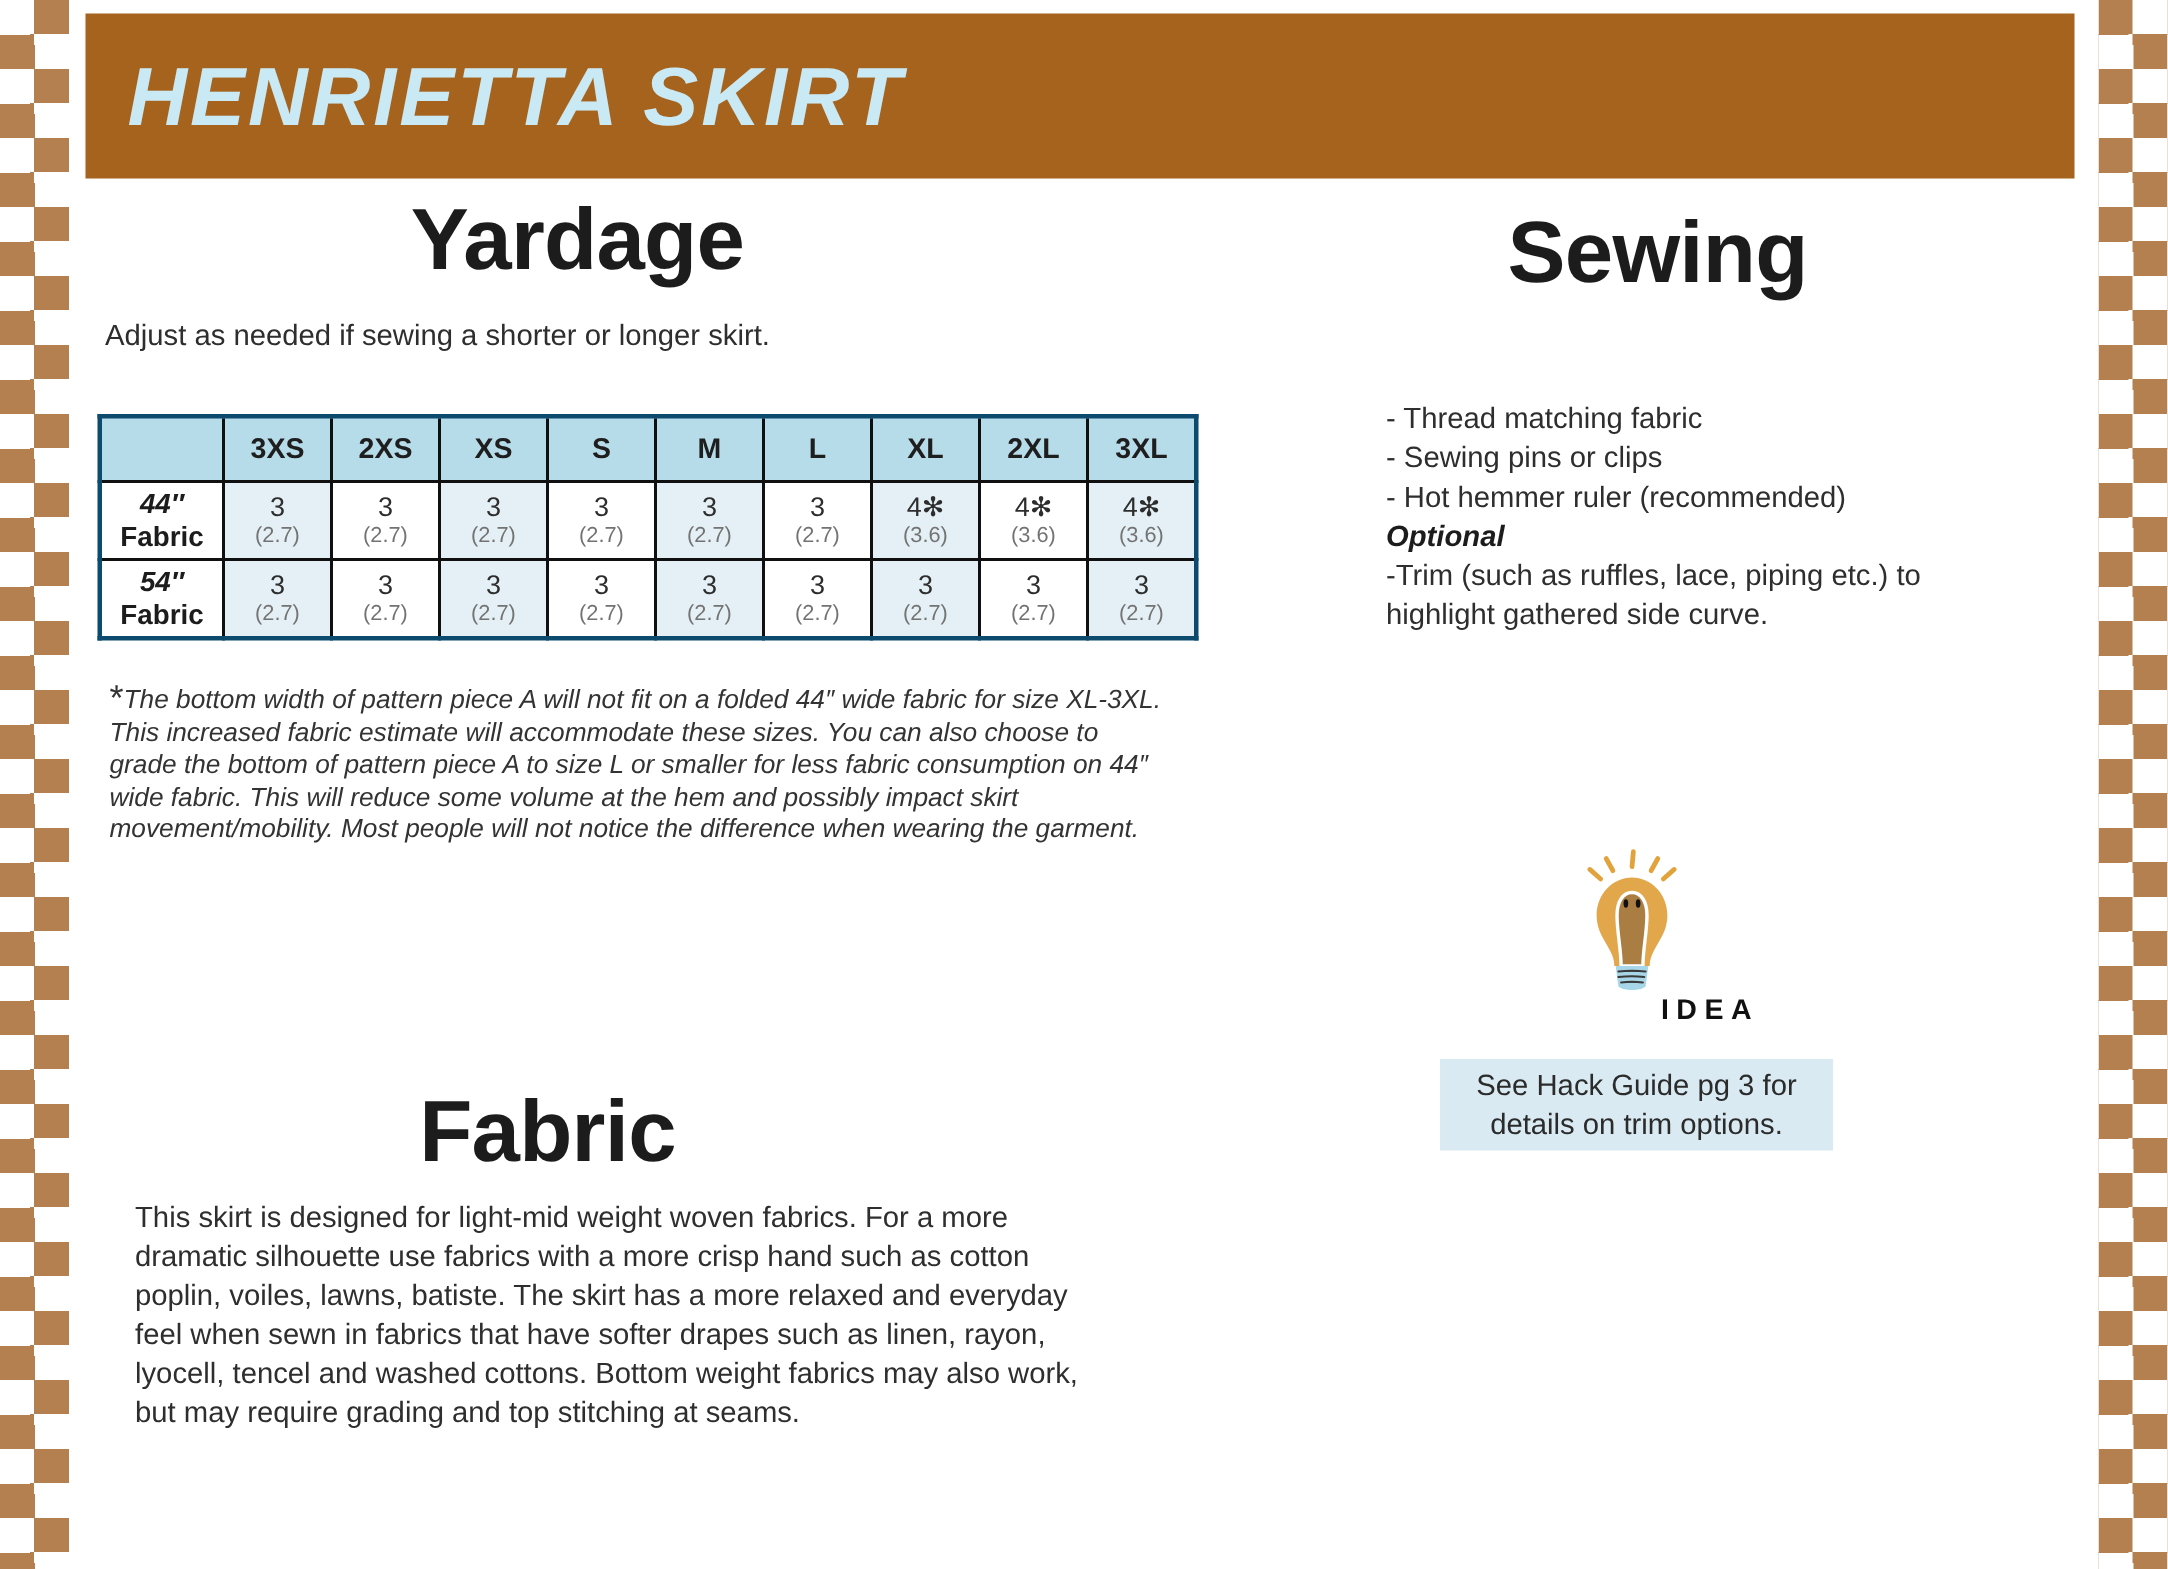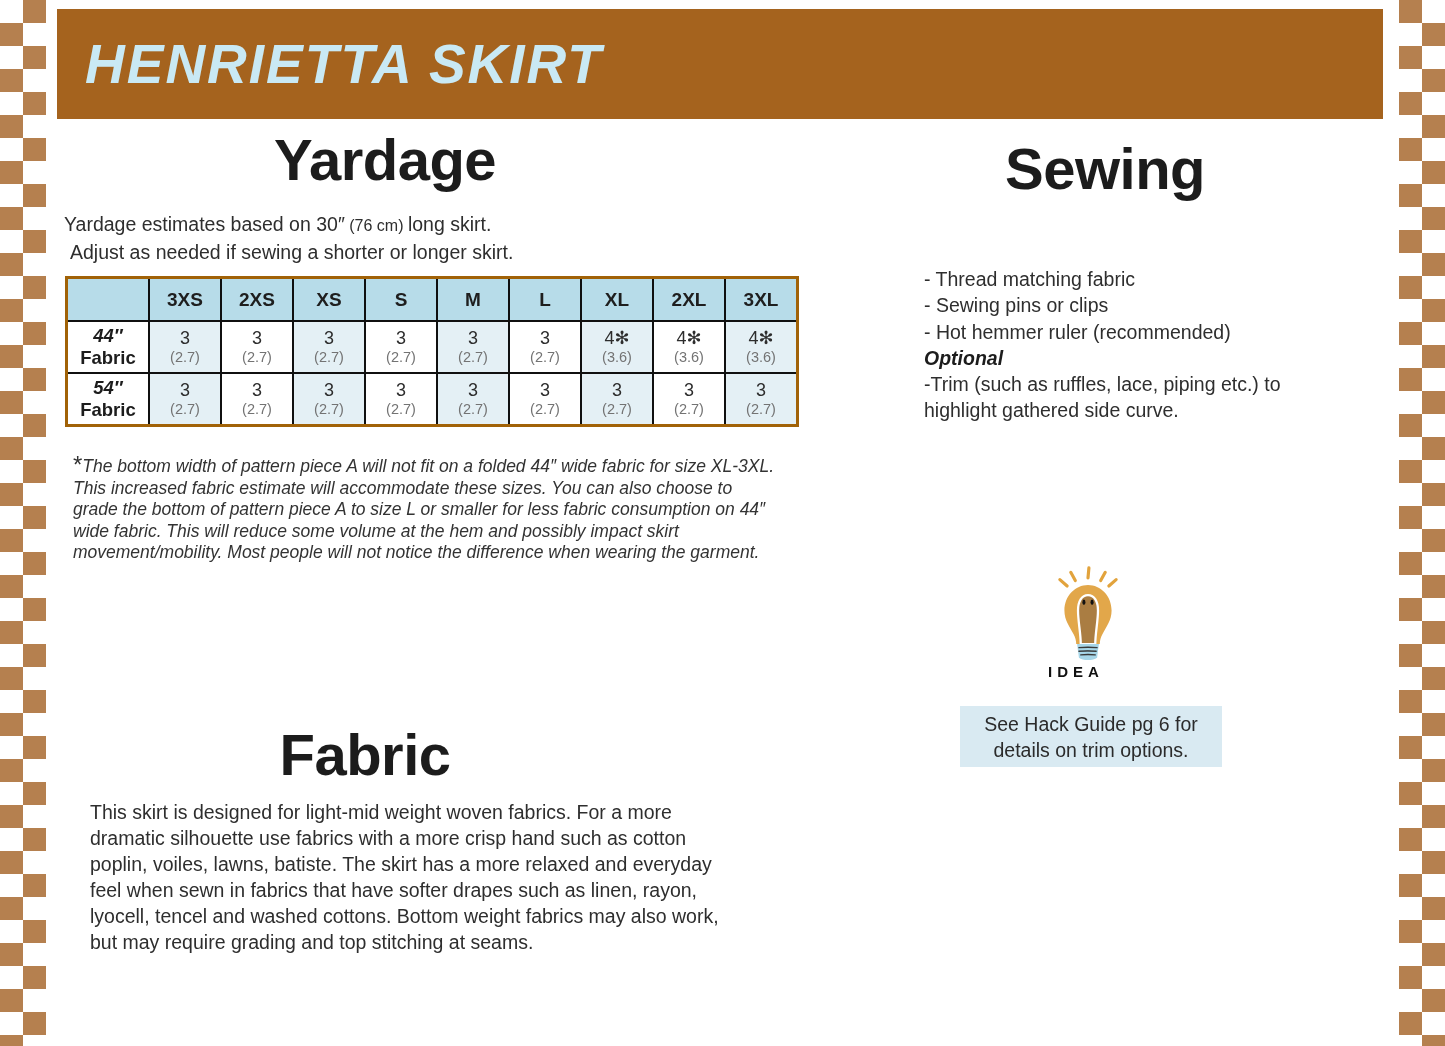--- a/index.html
+++ b/index.html
@@ -35,21 +35,21 @@
   #yardage-heading { left:65px; top:126px; width:640px; }
   #notions-heading { left:900px; top:135px; width:410px; }
   #fabric-heading  { left:65px; top:721px; width:600px; }
 
   #yardage-intro { position:absolute; left:64px; top:211px; font-size:19.5px; line-height:26px; color:#2e2e2e; }
   #yardage-intro .small { font-size:16px; }
   #yardage-intro .line2 { padding-left:6px; }
 
   table.yardage {
     position:absolute; left:65px; top:276px; border-collapse:collapse;
-    border:3px solid #a16207; table-layout:fixed;
+    border:3px solid #0c4a6e; table-layout:fixed;
   }
   table.yardage th, table.yardage td {
     border:2px solid #101010; text-align:center; vertical-align:middle; padding:0;
   }
   table.yardage th { background:var(--table_header_blue); font-size:19px; font-weight:bold; height:41px; width:70px; color:#1e1e1e; }
   table.yardage th.corner { width:80px; }
   table.yardage td { height:50px; background:#ffffff; }
   table.yardage td.tint { background:var(--table_tint); }
   table.yardage td .yd { display:block; font-size:18px; line-height:21px; color:#2d2d2d; }
   table.yardage td .mt { display:block; font-size:14.5px; line-height:17px; color:#737373; }
@@ -69,43 +69,42 @@
   }
 
   #notions-list {
     position:absolute; left:924px; top:266px; width:372px;
     font-size:19.5px; line-height:26.3px; color:#2e2e2e;
   }
   #notions-list .optional { font-weight:bold; font-style:italic; color:#1c1c1c; }
 
   #lightbulb { position:absolute; left:1038px; top:566px; width:100px; height:98px; }
   #idea-label {
-    position:absolute; left:1016px; top:663px; width:120px; text-align:center;
-    font-size:15px; font-weight:bold; letter-spacing:5px; color:#111;
+    position:absolute; left:1080px; top:663px; width:120px; text-align:center;
+    font-size:19px; font-weight:bold; letter-spacing:5px; color:#111;
   }
   #tip-box {
     position:absolute; left:960px; top:706px; width:262px; height:61px;
     background:var(--tip_box_blue); display:flex; align-items:center; justify-content:center;
   }
   #tip-box .tip-text { font-size:19.5px; line-height:26px; text-align:center; color:#2b2b2b; padding:0 6px; }
 </style>
 </head>
 <body>
 
 <div class="checker left"></div>
 <div class="checker right"></div>
 
 <div class="banner">
   <h1 class="banner-title">HENRIETTA SKIRT</h1>
 </div>
 
 <div class="h2" id="yardage-heading">Yardage</div>
 
 <div id="yardage-intro">
-  <div><span>Yardage estimates based on 30″</span><span class="small"> (76 cm) </span><span>long skirt.</span></div>
   <div class="line2">Adjust as needed if sewing a shorter or longer skirt.</div>
 </div>
 
 <table class="yardage">
   <tbody>
       <tr>
     <th class="corner"></th>
     <th>3XS</th>
     <th>2XS</th>
     <th>XS</th>
@@ -234,14 +233,14 @@
   <g stroke="#3a3a3a" stroke-width="1.5" stroke-linecap="round">
     <path d="M40,90 Q50,89 60,90"></path>
     <path d="M40,94 Q50,93 59,94"></path>
     <path d="M42,98 Q50,97 58,98"></path>
   </g>
 </svg>
 
 <div id="idea-label">IDEA</div>
 
 <div id="tip-box">
-  <div class="tip-text">See Hack Guide pg 6 for details on trim options.</div>
+  <div class="tip-text">See Hack Guide pg 3 for details on trim options.</div>
 </div>
 
 </body></html>

